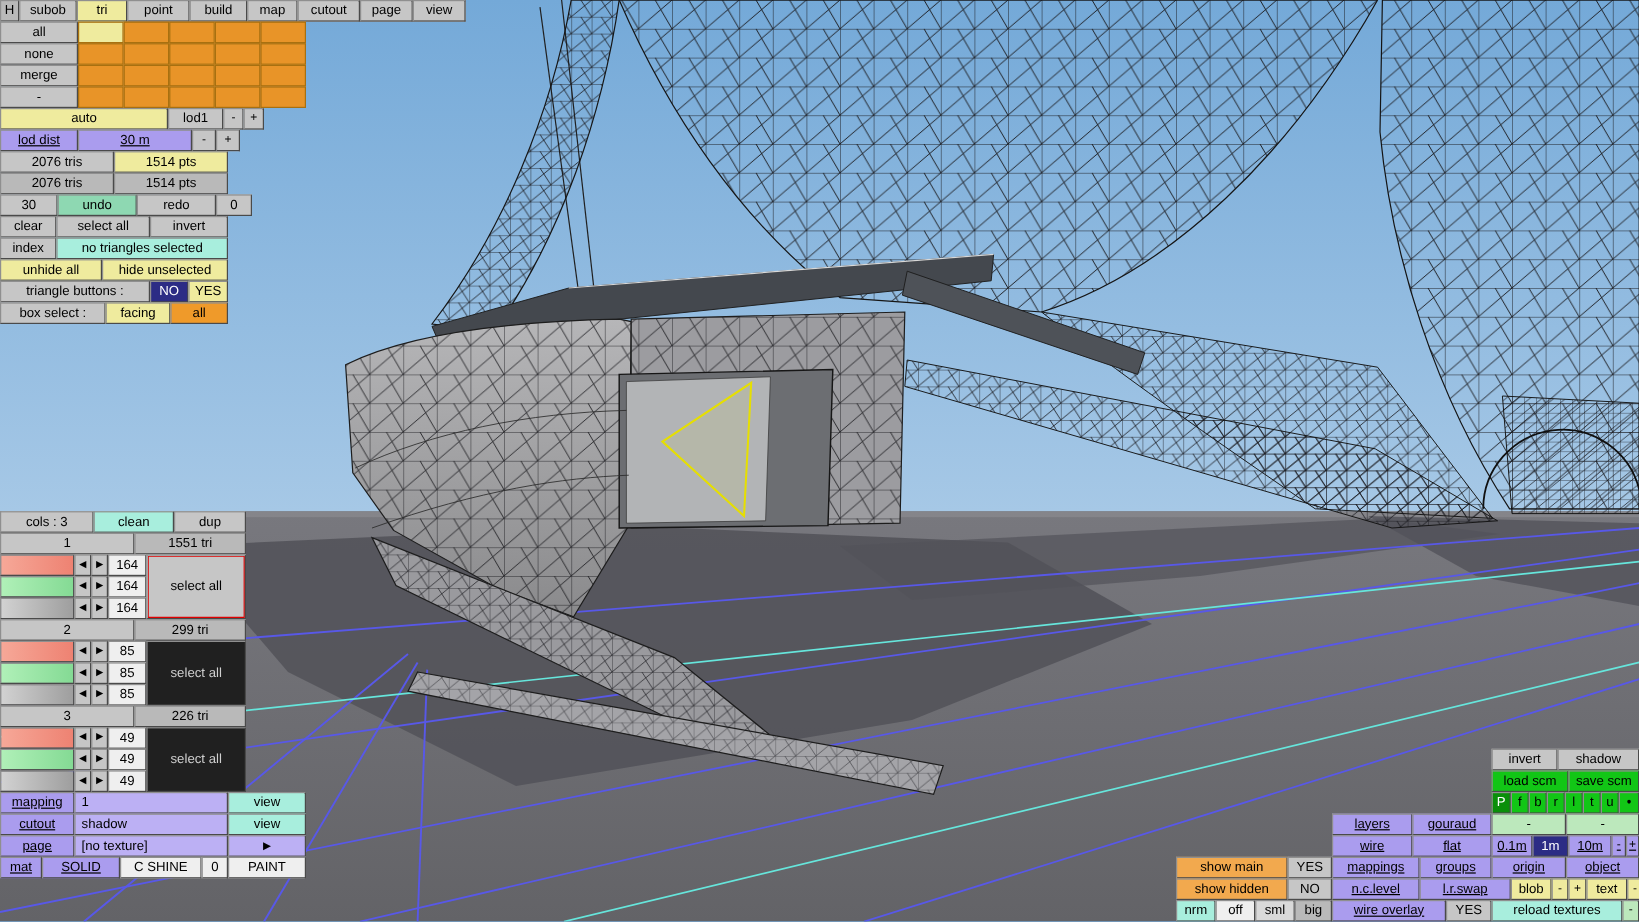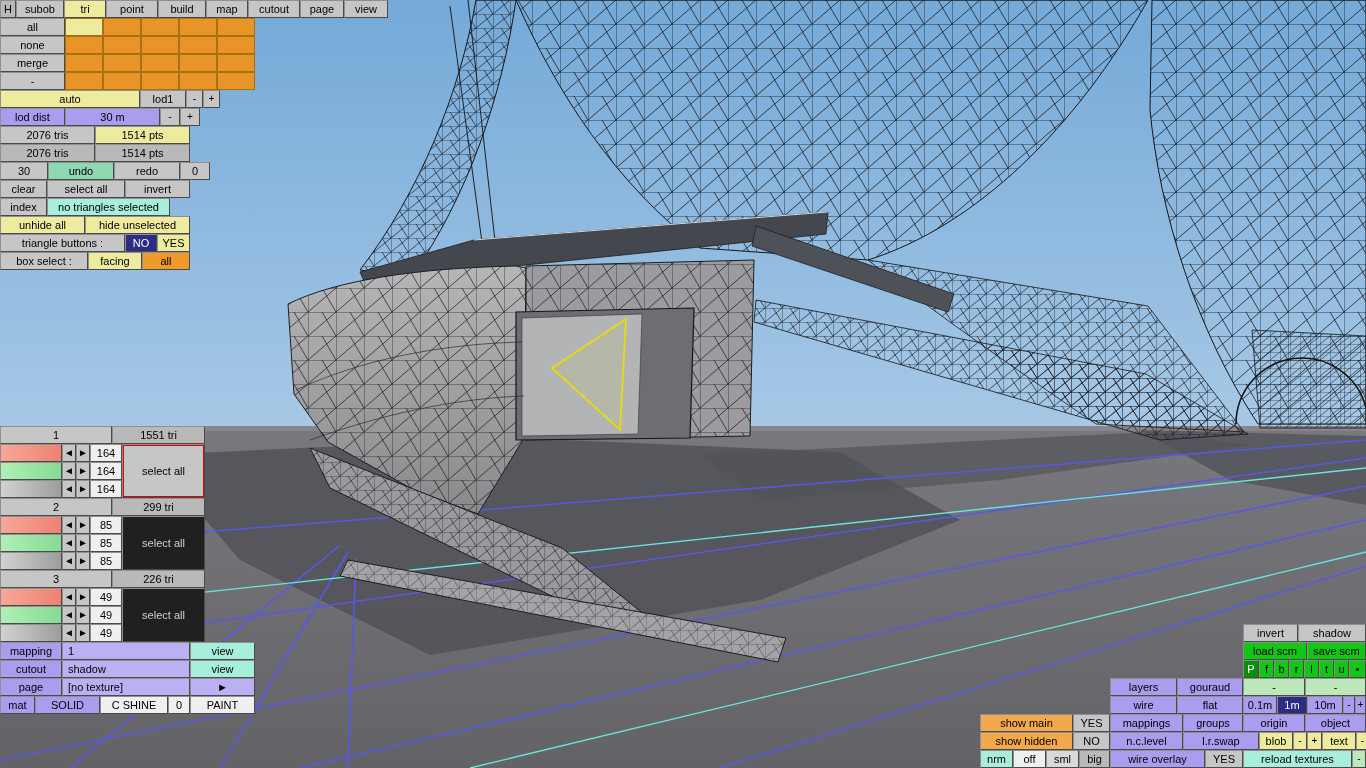--- a/index.html
+++ b/index.html
@@ -20,21 +20,21 @@
   .sm { font-size:10px; }
   .tl { justify-content:flex-start; padding-left:5px; }
 
   .c-gray  { background:#c6c6c6; }
   .c-gray2 { background:#b9b9b9; }
   .c-grayL { background:#d9d9d9; }
   .c-white { background:#efefef; }
   .c-yellow{ background:#efeb9e; }
   .c-orange{ background:#ef9a2a; }
   .c-orange2{ background:#f2a94e; }
-  .c-vio   { background:#aa9cee; }
+  .c-vio   { background:#aa9cee;text-decoration:underline; }
   .c-vioL  { background:#bcb0f4; }
   .c-navy  { background:#2c2c85; color:#fff; }
   .c-cyan  { background:#a8eedd; }
   .c-teal  { background:#8ed8b2; }
   .c-green { background:#12c616; }
   .c-greenD{ background:#0a8f0a; color:#fff; }
   .c-greenP{ background:#bce8bc; }
   .c-dark  { background:#202020; color:#cfcfcf; }
 
   .menu-bar { background:#b2b2b2; }
@@ -212,39 +212,44 @@
     <div class="cell c-gray" style="width:66px">redo</div>
     <div class="cell c-gray" style="width:30px">0</div>
   </div>
   <div class="row">
     <div class="cell c-gray" style="width:47px">clear</div>
     <div class="cell c-gray" style="width:78px">select all</div>
     <div class="cell c-gray" style="width:65px">invert</div>
   </div>
   <div class="row">
     <div class="cell c-gray" style="width:47px">index</div>
-    <div class="cell c-cyan" style="width:123px">no triangles selected</div>
+    <div class="cell c-cyan" style="width:143px">no triangles selected</div>
   </div>
   <div class="row">
     <div class="cell c-yellow" style="width:85px">unhide all</div>
     <div class="cell c-yellow" style="width:105px">hide unselected</div>
   </div>
   <div class="row">
     <div class="cell c-gray" style="width:125px">triangle buttons :</div>
     <div class="cell c-navy" style="width:32px">NO</div>
     <div class="cell c-yellow" style="width:33px">YES</div>
   </div>
   <div class="row">
     <div class="cell c-gray" style="width:88px">box select :</div>
     <div class="cell c-yellow" style="width:54px">facing</div>
     <div class="cell c-orange" style="width:48px">all</div>
   </div>
 </div>
 
 <div class="panel" style="left:0; top:426px;">
+  <div class="row">
+    <div class="cell c-gray" style="width:78px">cols : 3</div>
+    <div class="cell c-cyan" style="width:67px">clean</div>
+    <div class="cell c-gray" style="width:60px">dup</div>
+  </div>
 
   <div class="row">
     <div class="cell c-gray" style="width:112px">1</div>
     <div class="cell c-gray2" style="width:93px">1551 tri</div>
   </div>
   <div class="row">
     <div>
       <div class="row">
         <div class="cell sw-red" style="width:62px"></div>
         <div class="cell c-gray sm" style="width:14px">◄</div>

